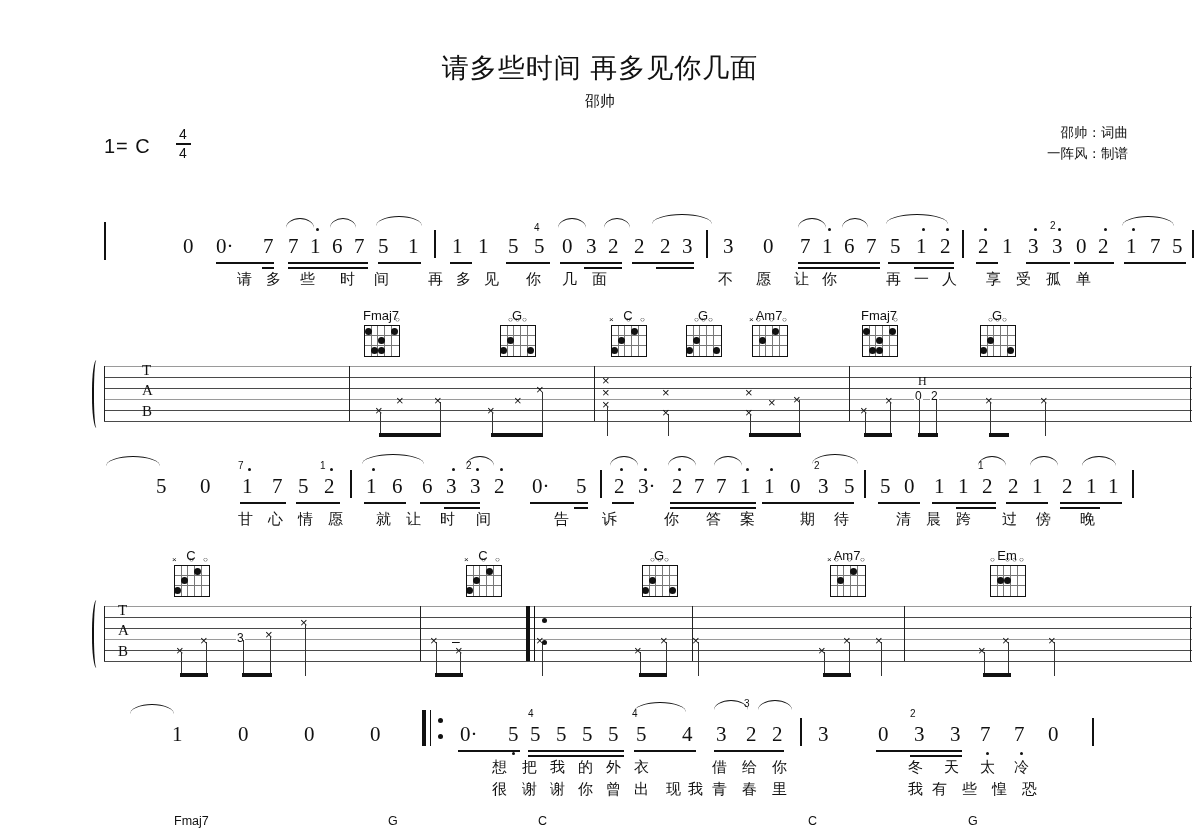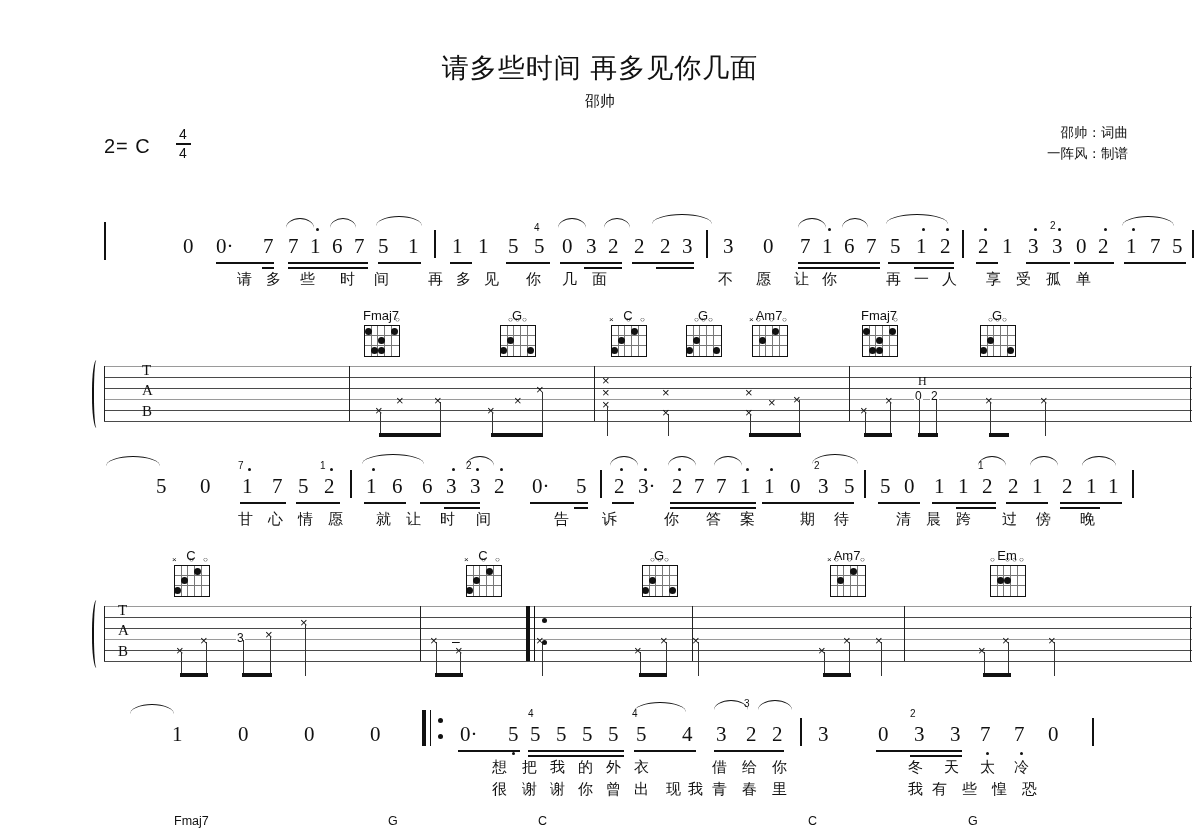--- a/index.html
+++ b/index.html
@@ -62,21 +62,21 @@
   .hmark{position:absolute;font-size:12px;font-family:"Liberation Serif",serif;}
 </style>
 </head>
 <body>
 
 <div class="abs t-center" id="title">请多些时间 再多见你几面</div>
 <div class="abs t-center" id="artist">邵帅</div>
 <div class="abs" id="credit1">邵帅：词曲</div>
 <div class="abs" id="credit2">一阵风：制谱</div>
 
-<div class="abs" id="keysig">2= C</div>
+<div class="abs" id="keysig">1= C</div>
 <div class="abs" id="timesig">
   <span class="num">4</span>
   <span class="bar"></span>
   <span class="num">4</span>
 </div>
 
 <div class="abs" style="left:0;top:212px;width:1200px;height:80px;">
 
   <div class="bline" style="left:104px;top:10px;height:38px;"></div>
 

